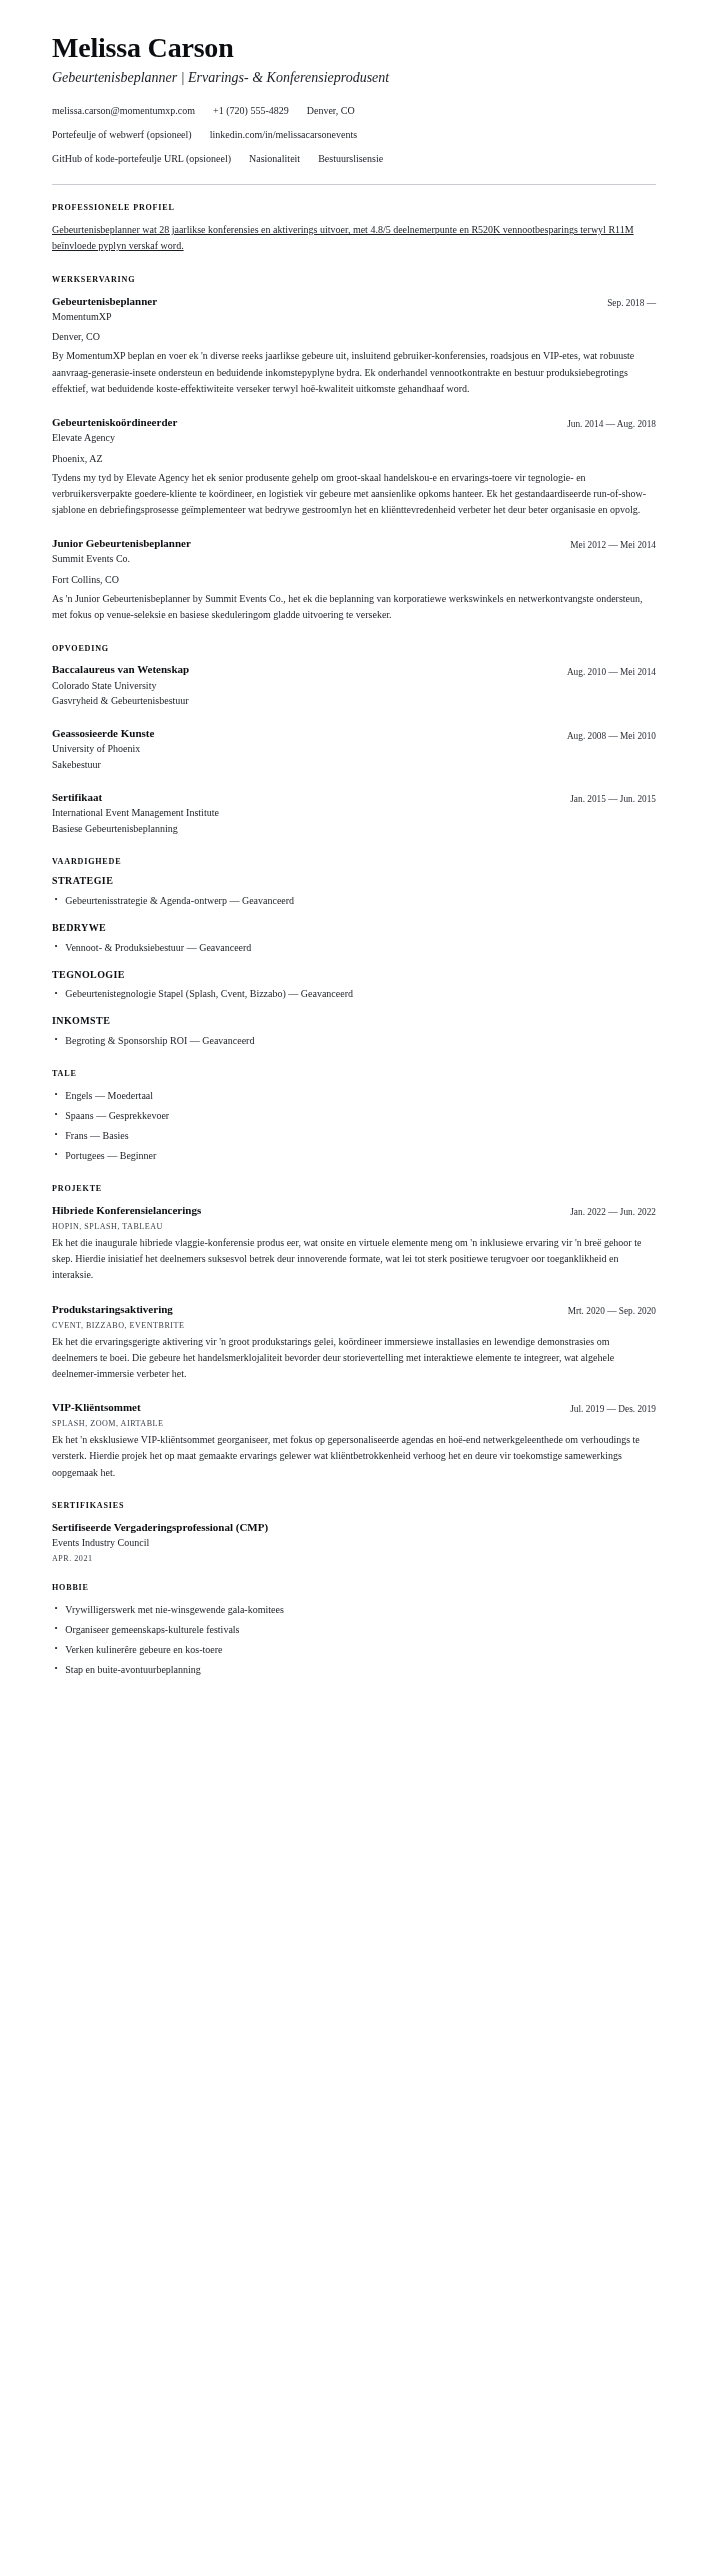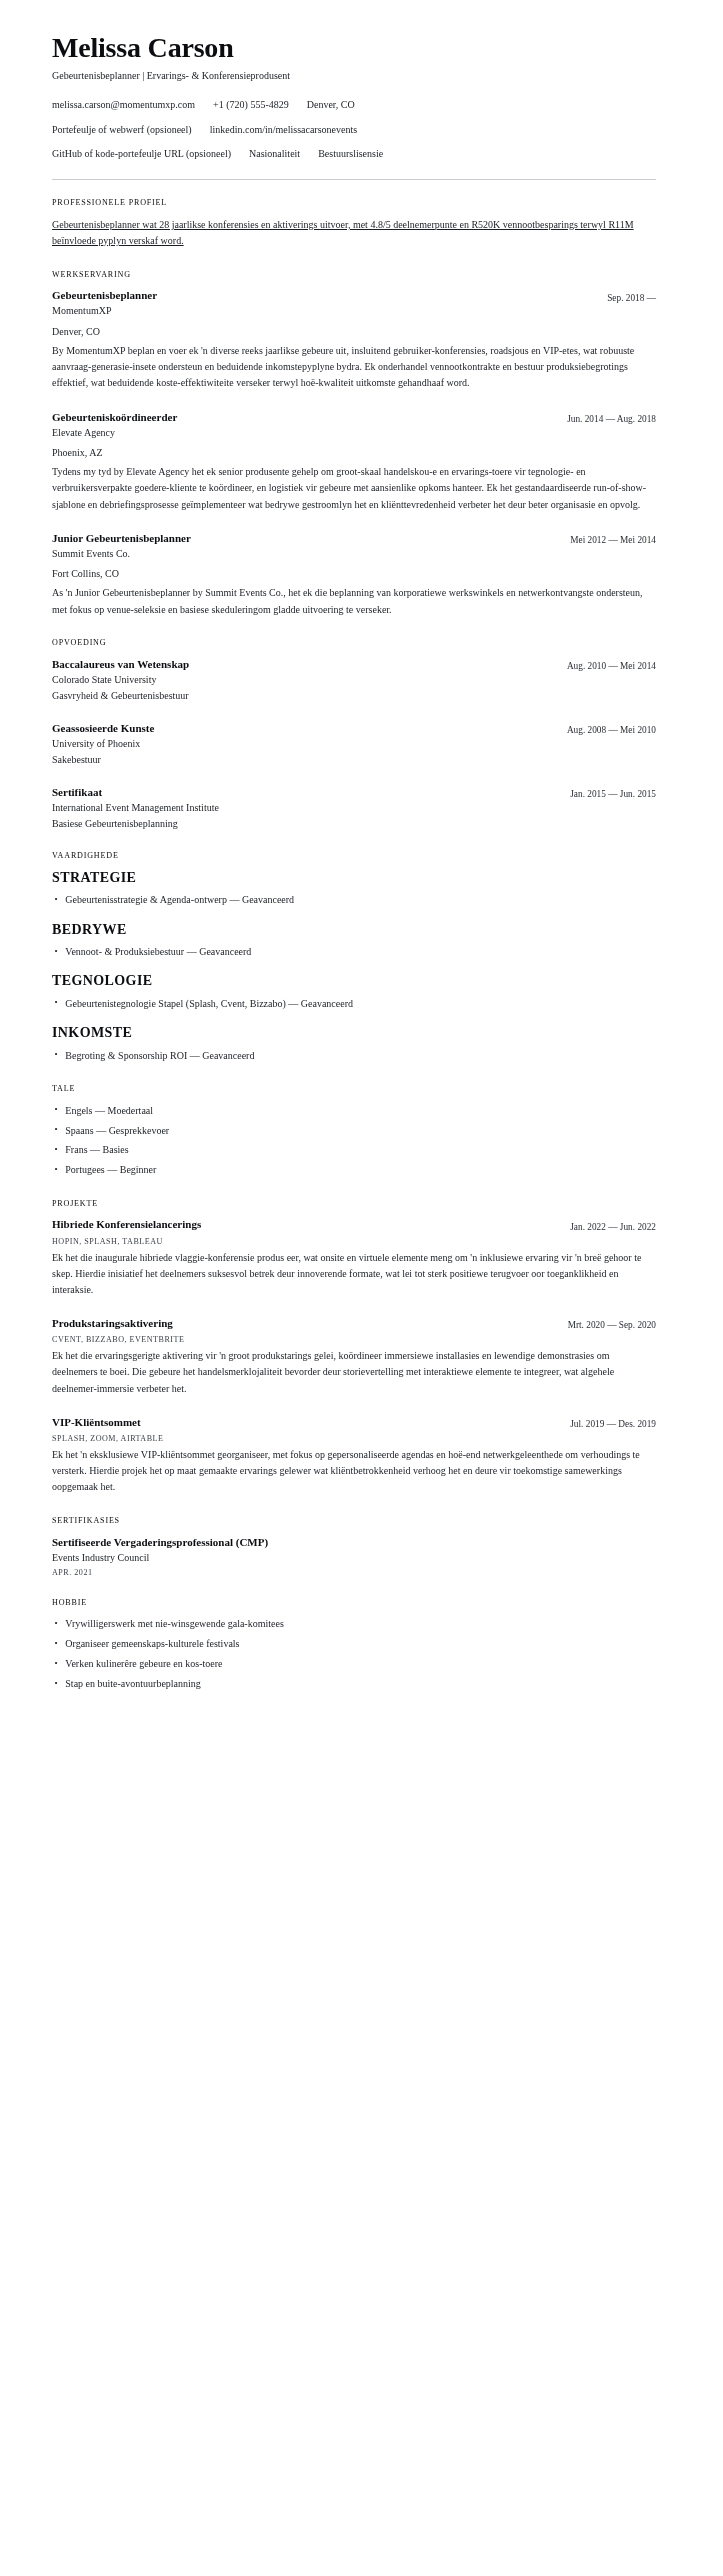--- a/index.html
+++ b/index.html
@@ -24,25 +24,26 @@
   
   .name {
     font-size: 28px;
     font-weight: bold;
     letter-spacing: -0.2px;
     line-height: 1.08;
     margin: 0 0 6px 0;
     color: #0b0d10;
   }
   .headline {
-    font-size: 10px;
+    font-size: 14px;
     font-weight: normal;
     color: #20242a;
     margin: 0 0 15.7px 0;
     line-height: 1.35;
+    font-style: italic;
   }
   .contact-line {
     font-size: 10px;
     color: #1b1f25;
     margin-bottom: 10.3px;
     line-height: 1.4;
     display: flex;
     flex-wrap: wrap;
   }
   .contact-line:last-of-type { margin-bottom: 0; }
@@ -52,21 +53,21 @@
   .rule {
     border: 0;
     border-top: 0.6px solid #c9ccd1;
     margin: 18px 0 18px 0;
   }
 
   
   .section { margin-bottom: 20.5px; }
   .section-title {
     font-size: 8.1px;
-    font-weight: normal;
+    font-weight: bold;
     letter-spacing: 0.8px;
     text-transform: uppercase;
     color: #0b0d10;
     margin: 0 0 9.7px 0;
   }
 
   .body-text {
     font-size: 10px;
     line-height: 1.62;
     color: #1b1f25;
@@ -132,21 +133,21 @@
     letter-spacing: 0.5px;
     text-transform: uppercase;
     color: #3a3f47;
     margin: 3.6px 0 0 0;
   }
 
   
   .skill-group { margin-bottom: 13.3px; }
   .skill-group:last-child { margin-bottom: 0; }
   .skill-group-title {
-    font-size: 14px;
+    font-size: 10px;
     font-weight: bold;
     letter-spacing: 0.4px;
     text-transform: uppercase;
     color: #0b0d10;
     margin: 0 0 6.6px 0;
   }
 
   ul.bullets {
     list-style: none;
     margin: 0;

